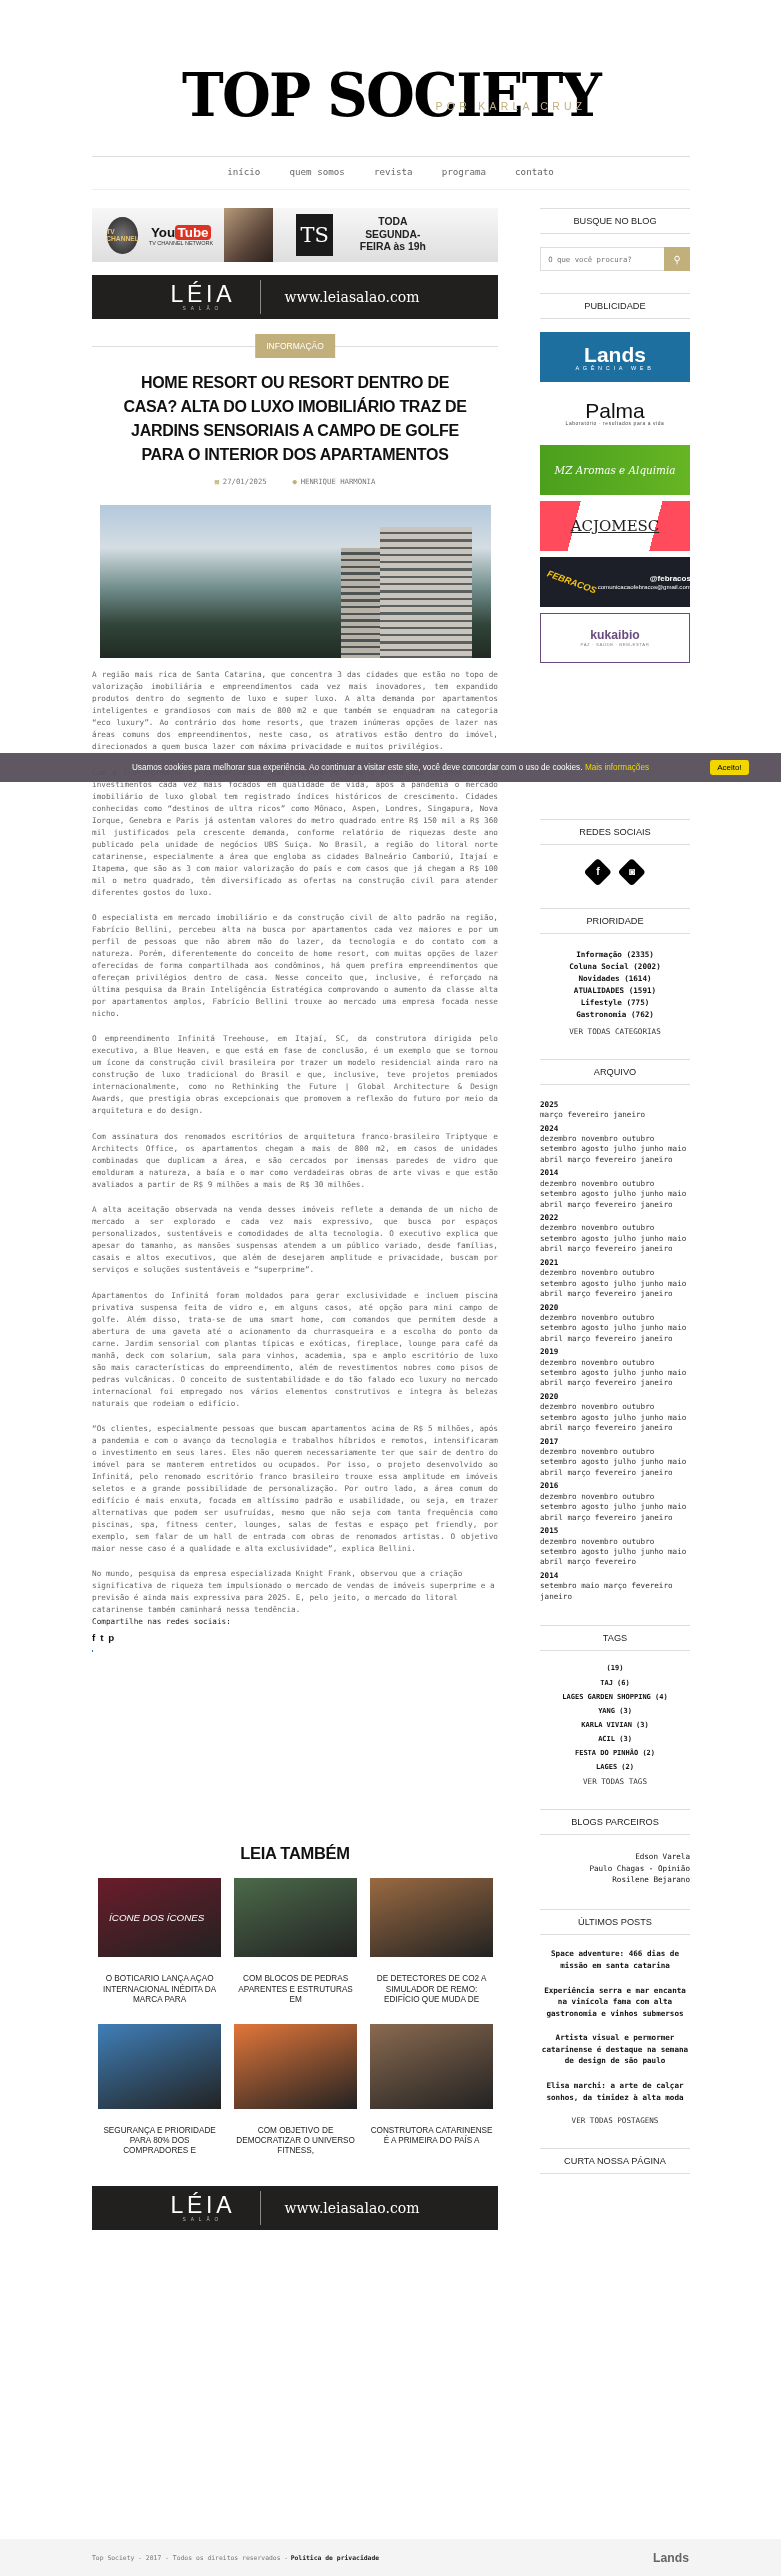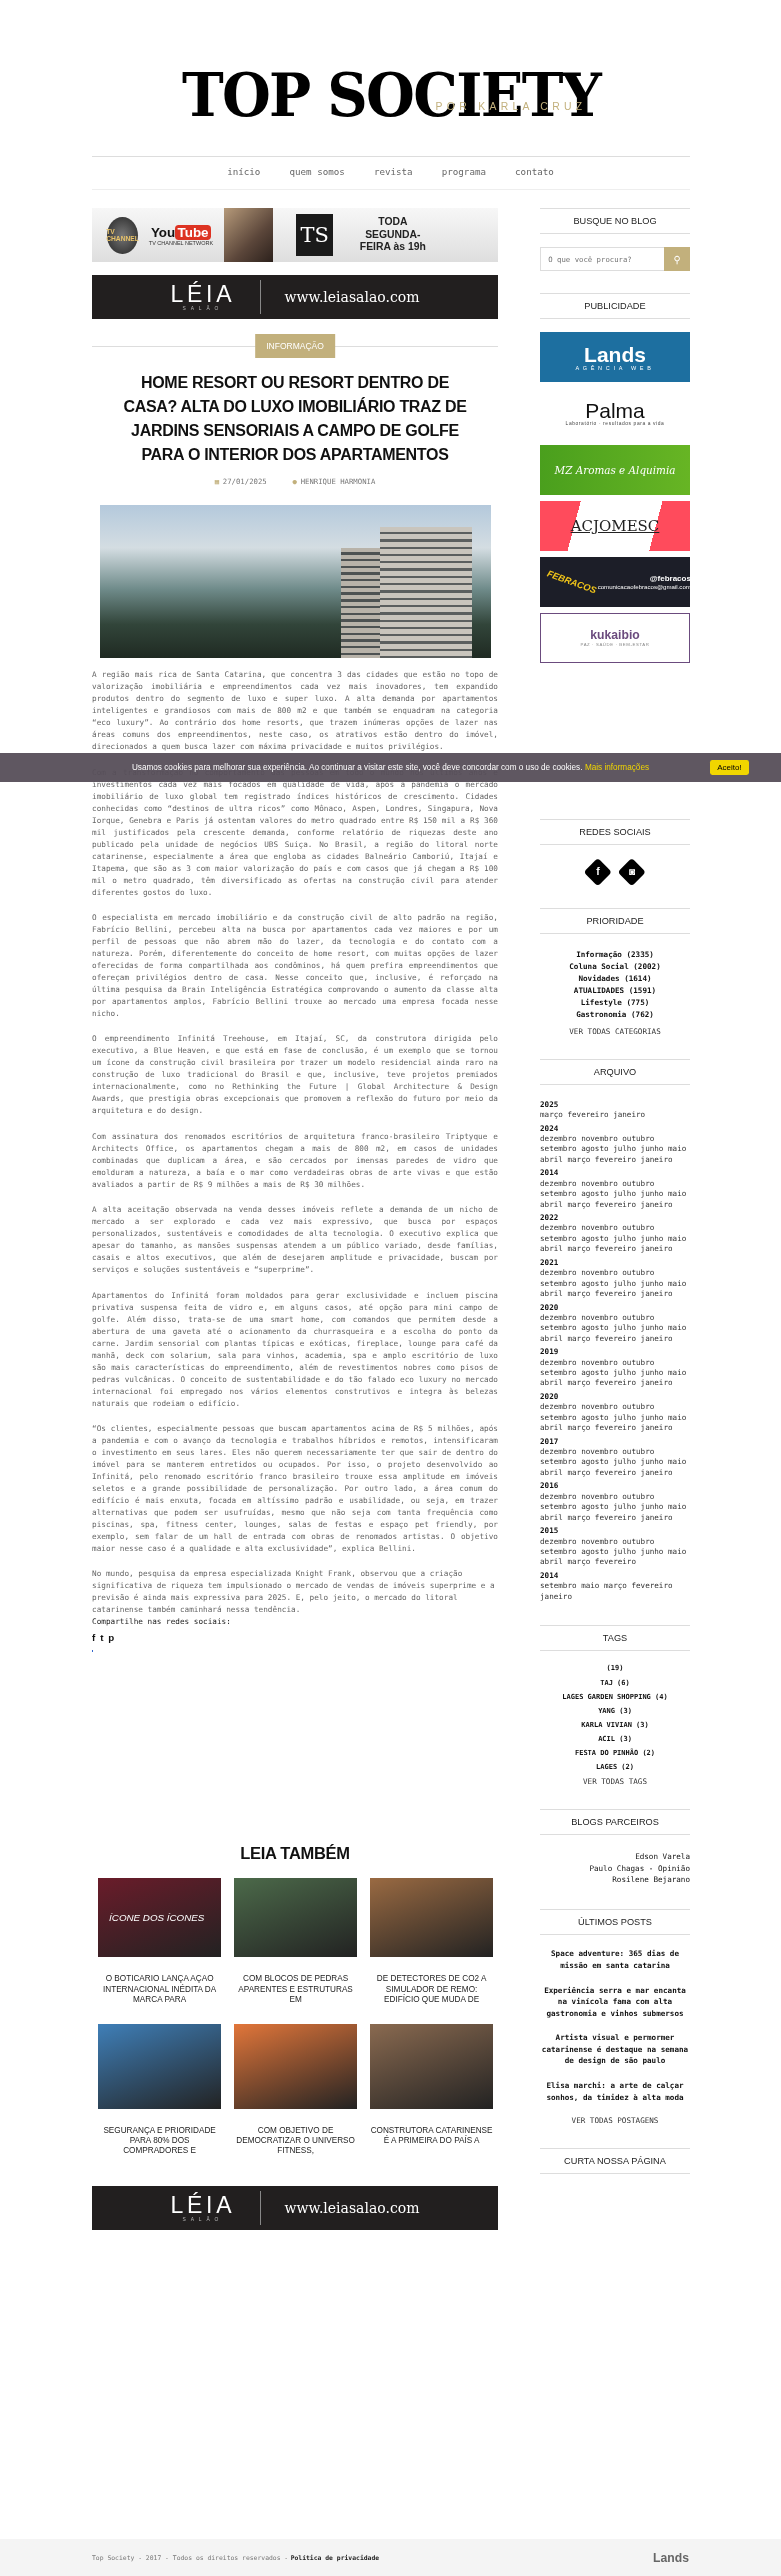--- a/index.html
+++ b/index.html
@@ -339,21 +339,21 @@
   <div class="widget-title">BLOGS PARCEIROS</div>
   <div class="partners">
     <a href="#" style="display:block">Edson Varela</a>
     <a href="#" style="display:block">Paulo Chagas - Opinião</a>
     <a href="#" style="display:block">Rosilene Bejarano</a>
   </div>
   <div style="height:23px"></div>
 
   <div class="widget-title">ÚLTIMOS POSTS</div>
   <div class="latest">
-    <div><a href="#">Space adventure: 365 dias de missão em santa catarina</a></div>
+    <div><a href="#">Space adventure: 466 dias de missão em santa catarina</a></div>
     <div><a href="#">Experiência serra e mar encanta na vinícola fama com alta gastronomia e vinhos submersos</a></div>
     <div><a href="#">Artista visual e permormer catarinense é destaque na semana de design de são paulo</a></div>
     <div><a href="#">Elisa marchi: a arte de calçar sonhos, da timidez à alta moda</a></div>
   </div>
   <a href="#" class="see-all">VER TODAS POSTAGENS</a>
   <div style="height:23px"></div>
 
   <div class="widget-title">CURTA NOSSA PÁGINA</div>
 </aside>
 

